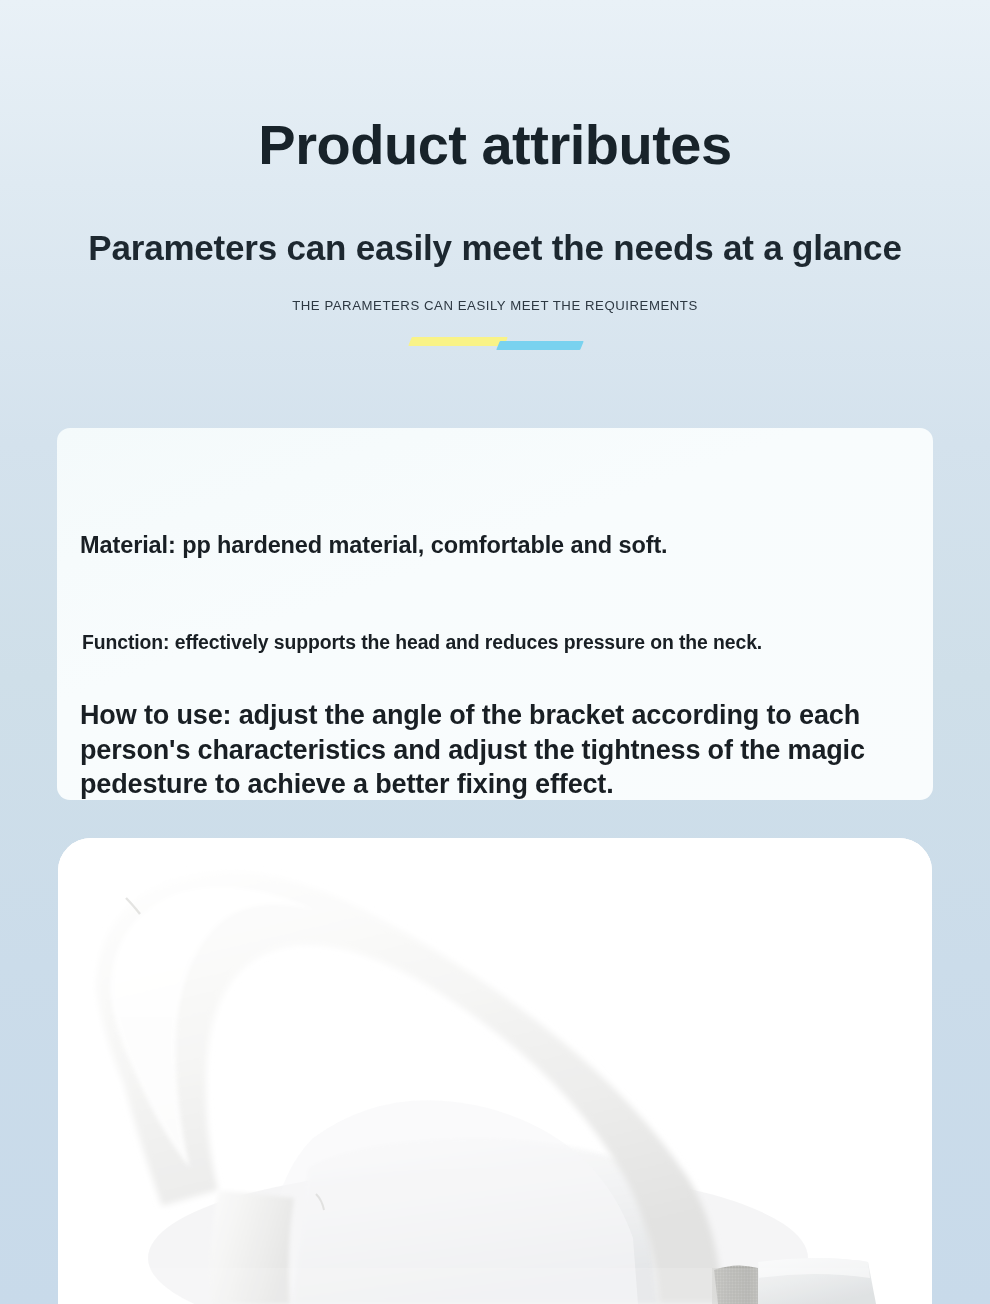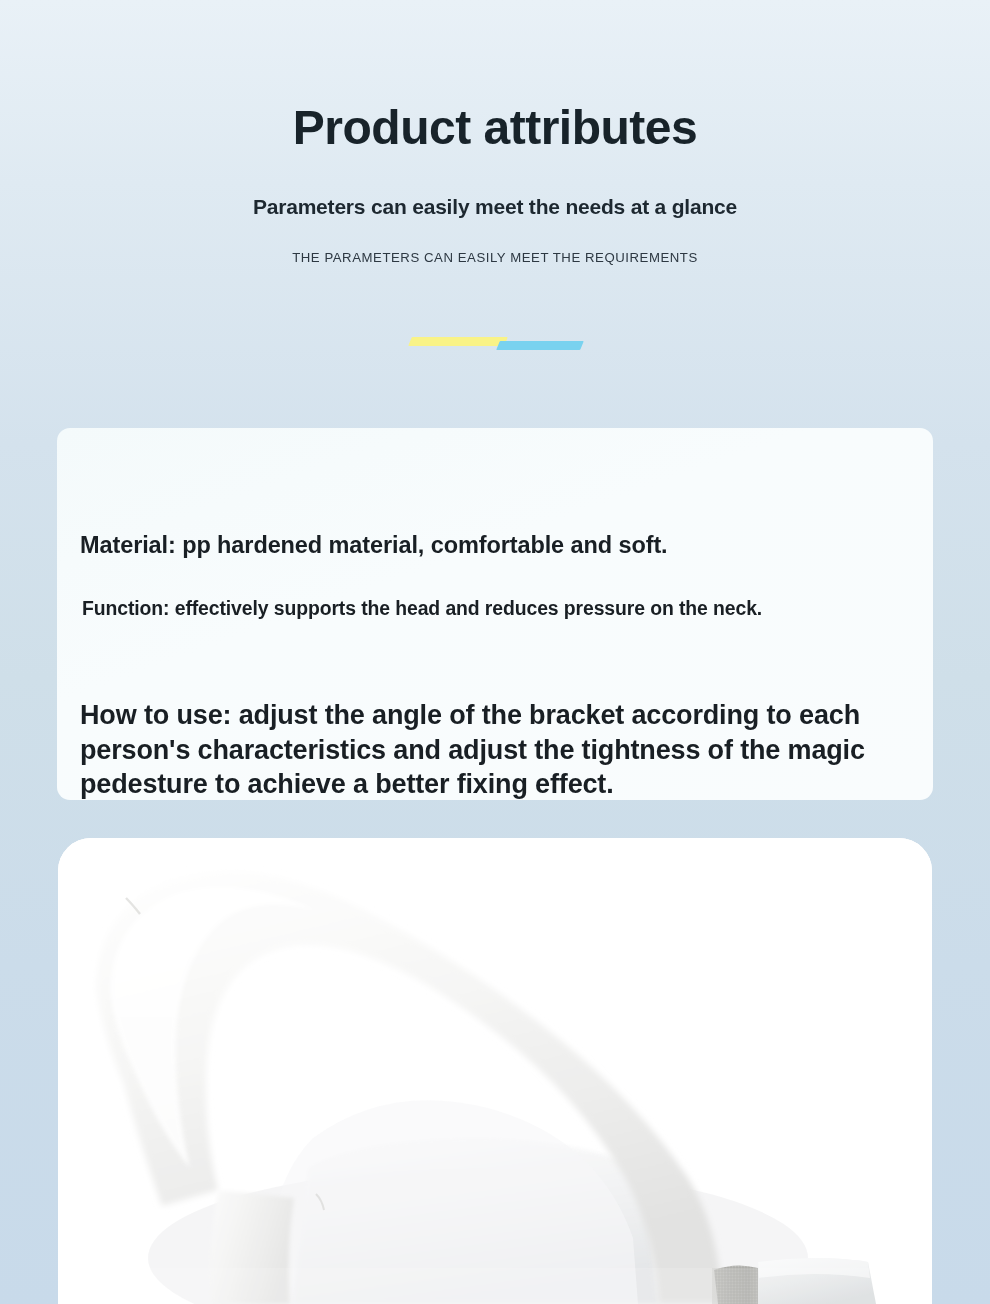--- a/index.html
+++ b/index.html
@@ -30,34 +30,34 @@
   
   .header {
     position: absolute;
     left: 0;
     top: 0;
     width: 990px;
     text-align: center;
   }
 
   .page-title {
-    margin: 0;
+    margin: 13px;
     padding-top: 104px;
-    font-size: 48px;
+    font-size: 56px;
     font-weight: 700;
     letter-spacing: -0.5px;
     line-height: 1.0;
     color: #18232a;
     white-space: nowrap;
   }
 
   .page-subtitle {
     margin: 0;
     padding-top: 44px;
-    font-size: 21px;
+    font-size: 35px;
     font-weight: 700;
     letter-spacing: -0.2px;
     line-height: 1.0;
     color: #1d2830;
     white-space: nowrap;
   }
 
   .page-kicker {
     margin: 12px;
     padding-top: 22px;
@@ -120,21 +120,21 @@
   .spec-material {
     left: 23px;
     top: 80px;
     font-size: 23.5px;
     letter-spacing: -0.1px;
     white-space: nowrap;
   }
 
   .spec-function {
     left: 25px;
-    top: 150px;
+    top: 184px;
     font-size: 19.4px;
     letter-spacing: -0.1px;
     white-space: nowrap;
   }
 
   .spec-howto {
     left: 23px;
     top: 243px;
     width: 830px;
     font-size: 27px;

